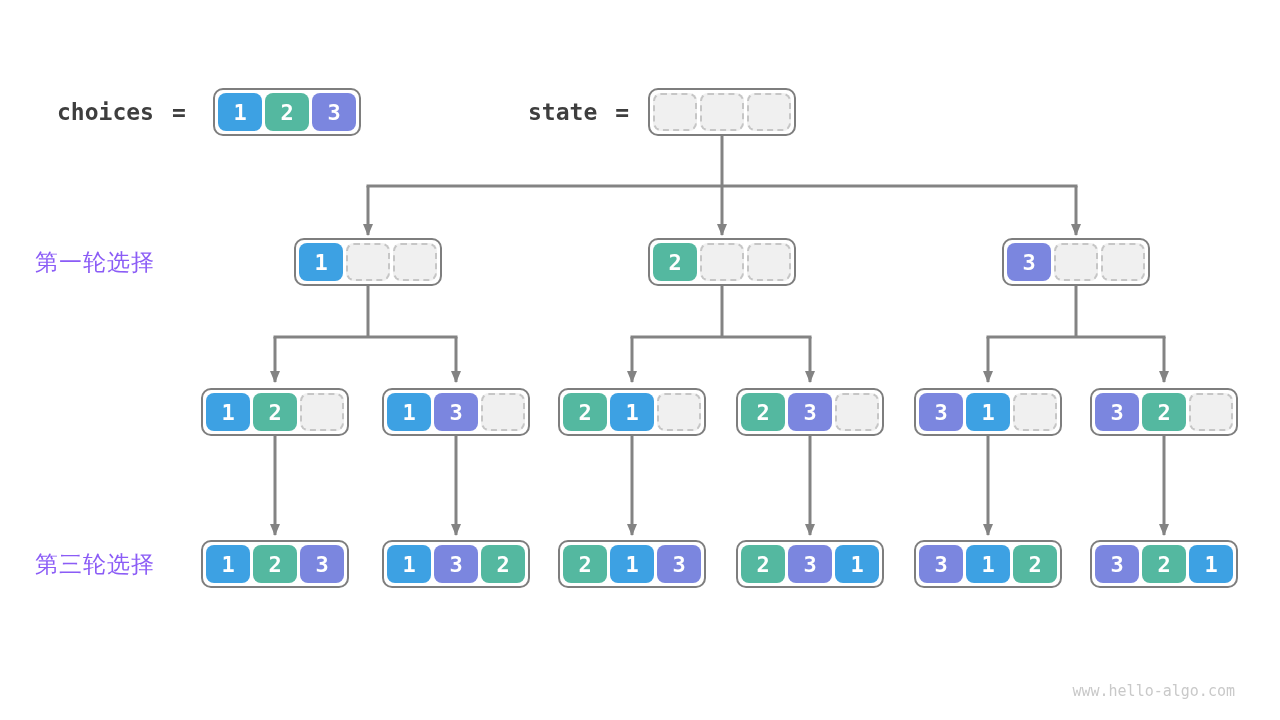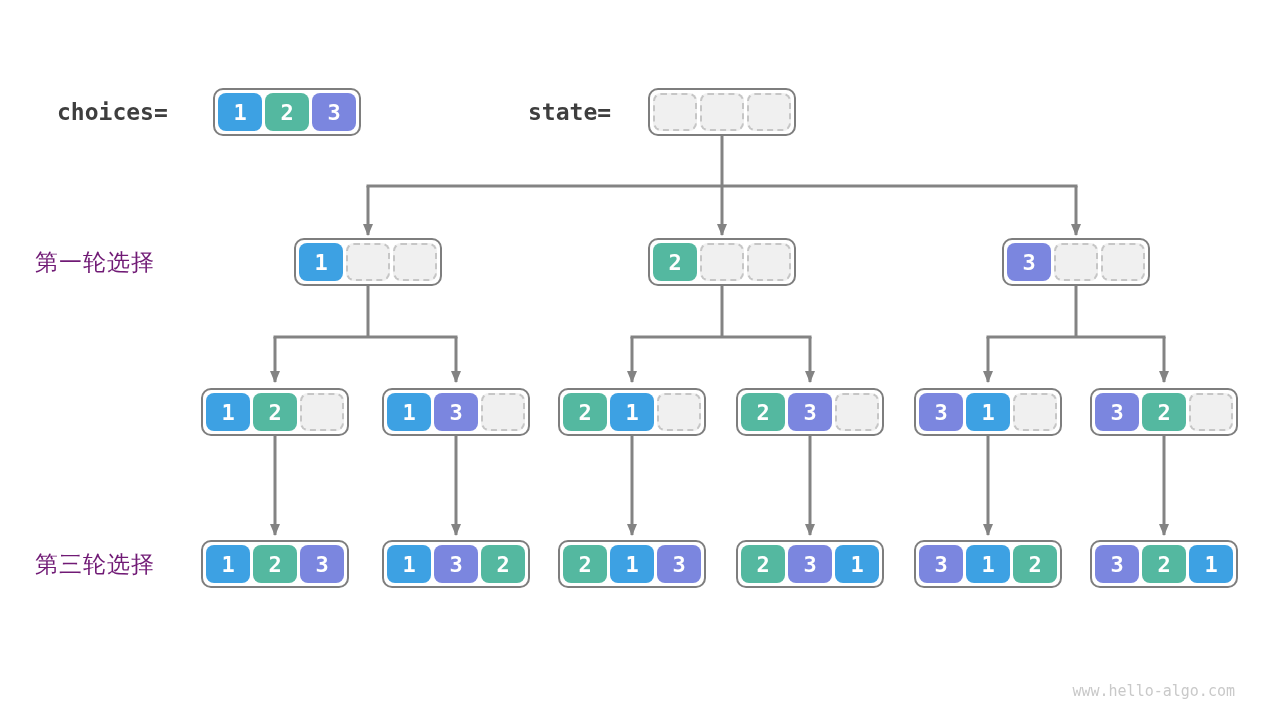--- a/index.html
+++ b/index.html
@@ -15,31 +15,32 @@
     position: absolute;
     left: 0; top: 0;
     width: 1280px; height: 720px;
     z-index: 0;
   }
   .code-label {
     position: absolute;
     height: 48px;
     display: flex;
     align-items: center;
+    gap: 18px;
     font-family: "DejaVu Sans Mono", monospace;
     font-weight: bold;
     font-size: 23px;
     color: #3e3e3e;
     z-index: 1;
   }
   .row-label {
     position: absolute;
     font-size: 23px;
     line-height: 32px;
-    color: #701a75;
+    color: #8b5cf6;
     letter-spacing: 1px;
     z-index: 1;
   }
   .sbox {
     position: absolute;
     width: 148px;
     height: 48px;
     box-sizing: border-box;
     background: #ffffff;
     border: 2px solid #7e7e7e;

